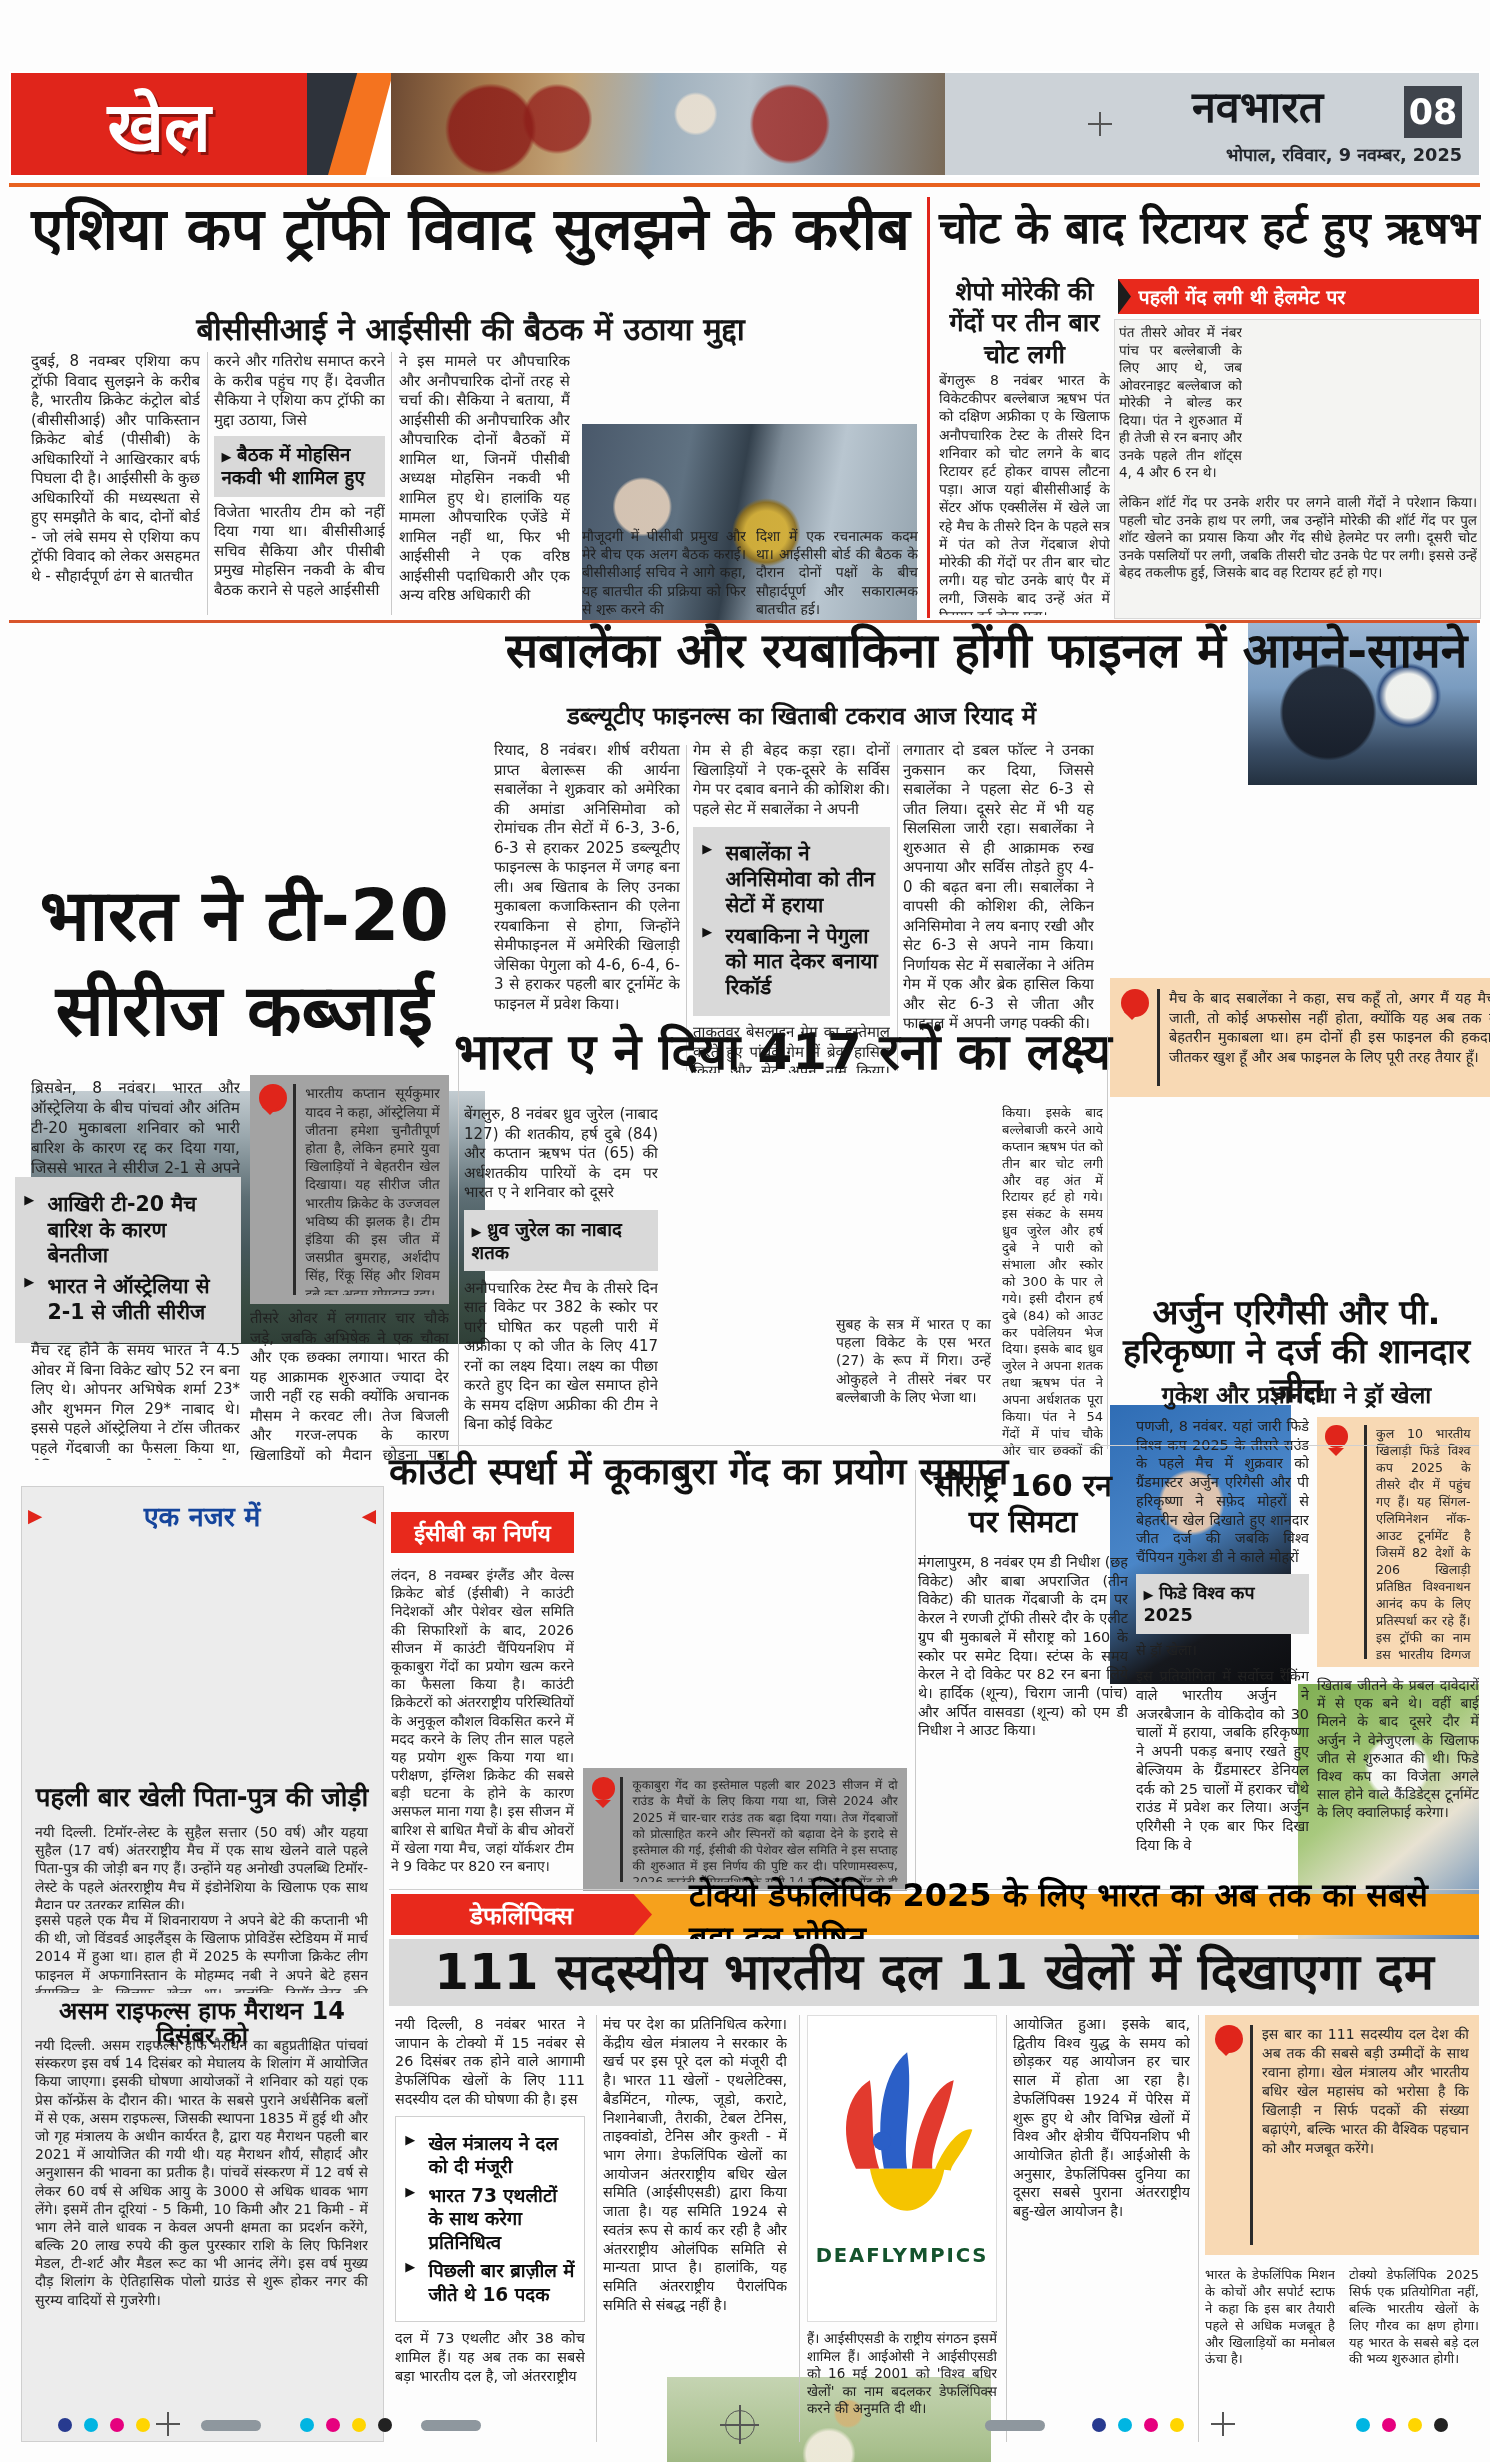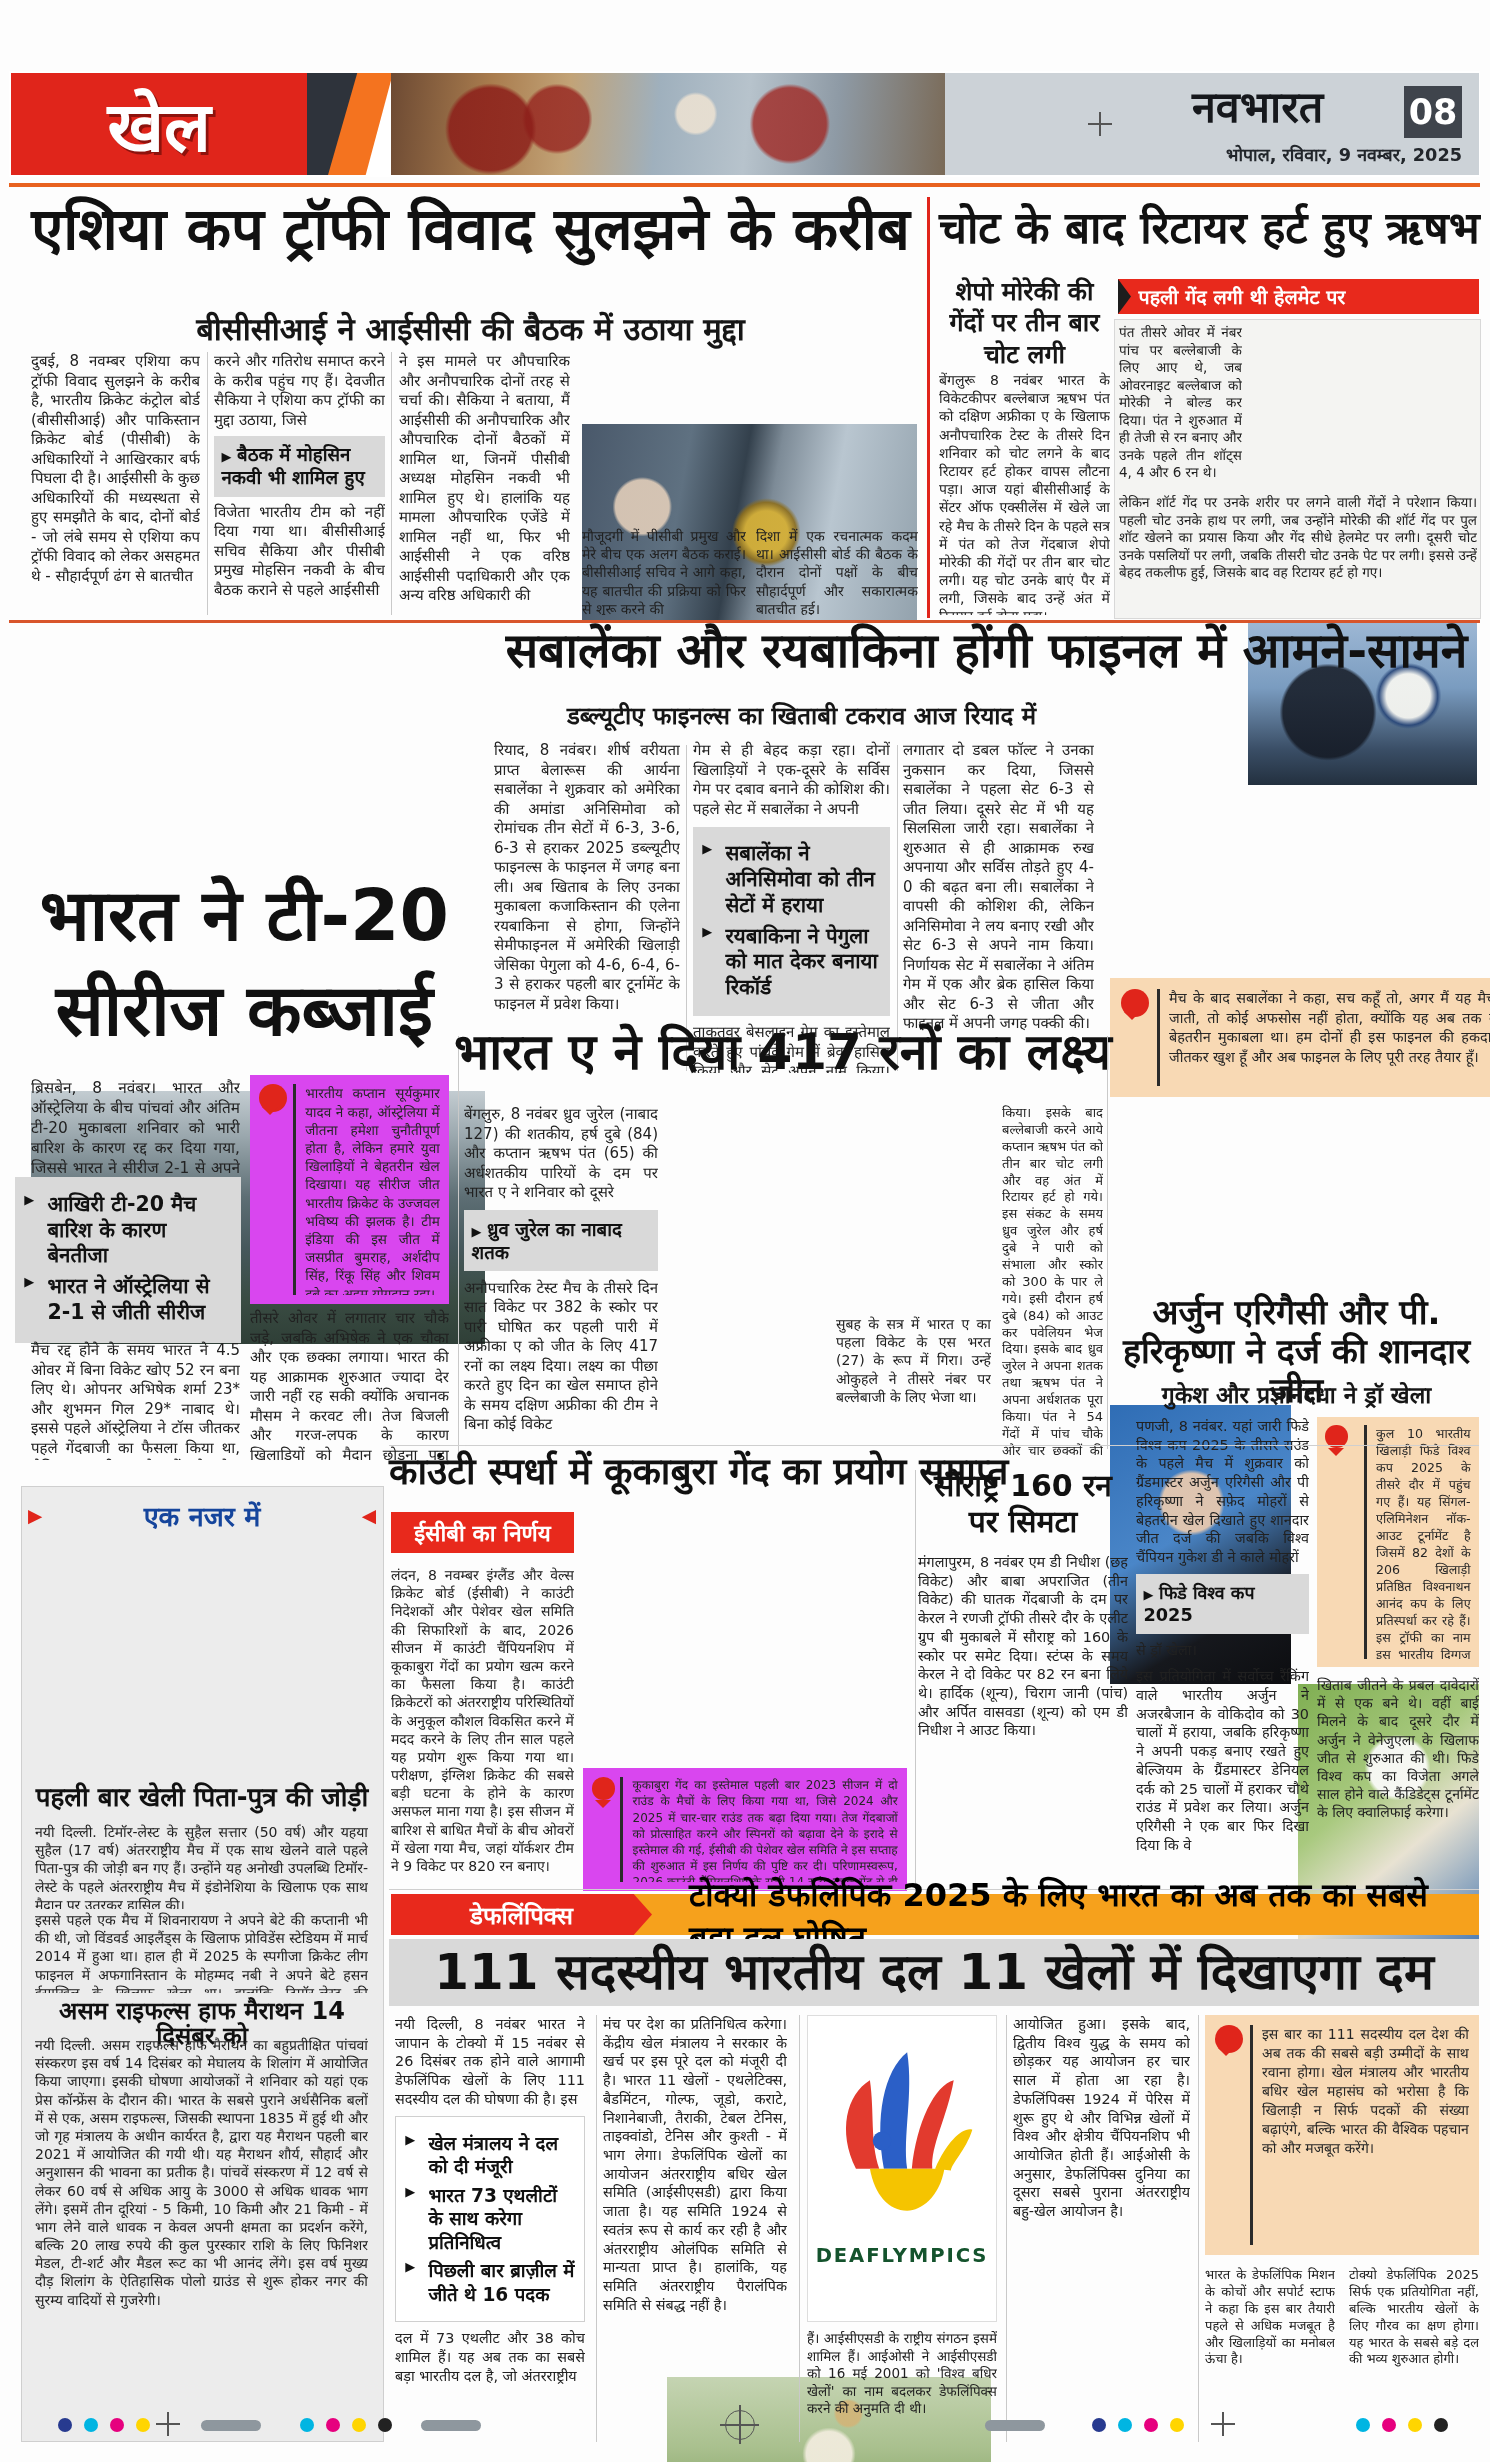--- a/index.html
+++ b/index.html
@@ -9,21 +9,21 @@
   .clip{overflow:hidden;}
   .center{text-align:center;}
   .hl{font-weight:bold;color:#111;line-height:1.04;}
   .nowrap{white-space:nowrap;}
   .sub{font-weight:bold;color:#161616;}
   .body-txt{font-size:15px;line-height:1.3;text-align:justify;color:#212121;}
   .inset{background:#d9d9d9;padding:7.5px 9.3px 7.5px 7.5px;font-weight:bold;font-size:18.6px;line-height:1.25;color:#111;}
   .inset .tri,.blist .tri{color:#111;font-size:13px;margin-right:5.6px;}
   .blist{background:#d9d9d9;padding:9.3px 9.3px;}
   .blist .bi{display:flex;gap:7.5px;font-weight:bold;font-size:20.5px;line-height:1.25;color:#111;margin:5.6px 0;}
-  .qbox{background:#d946ef;}
+  .qbox{background:#a3a3a3;}
   .qbox-o{background:#f8d9b4;}
   .qtxt{font-size:15px;line-height:1.35;text-align:justify;font-weight:500;color:#262626;
         border-left:3.7px solid #2b2b2b;padding-left:9.3px;}
   .qicon{width:28px;height:28px;background:#e0251b;border-radius:50%;position:relative;flex:none;}
   .qicon::after{content:"";position:absolute;left:2.8px;top:22.4px;border:8.4px solid transparent;border-top-color:#e0251b;}
   .banner-red{background:#e8291c;color:#fff;font-weight:bold;display:flex;align-items:center;}
   .photo{background:#9aa5ad;position:relative;}
   .vline{background:#c9c9c9;width:0.9px;}
   .hline{background:#cfcfcf;height:0.9px;}
   .redline{background:#e0251b;}

